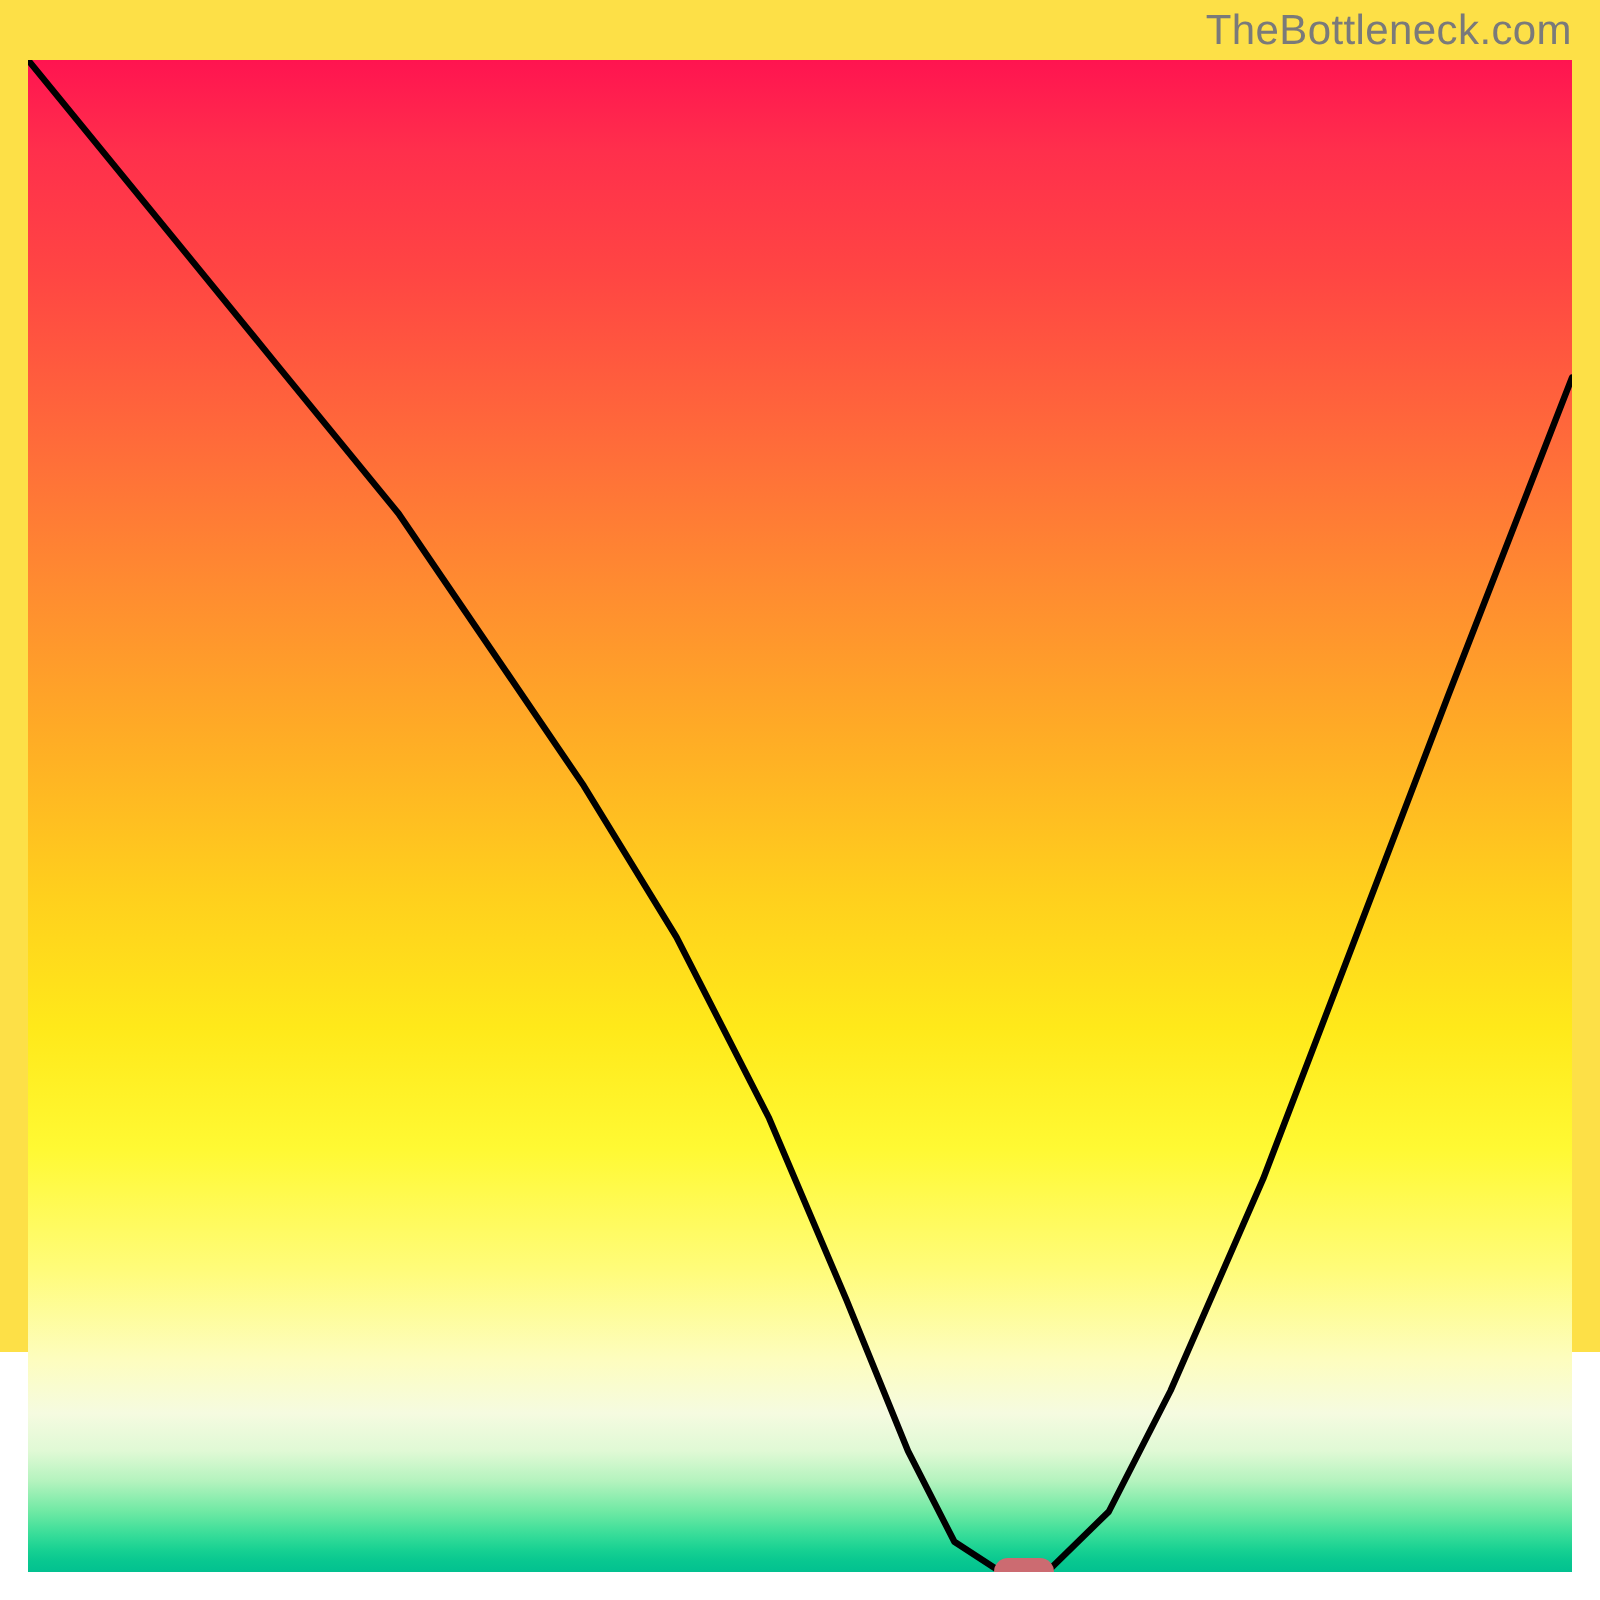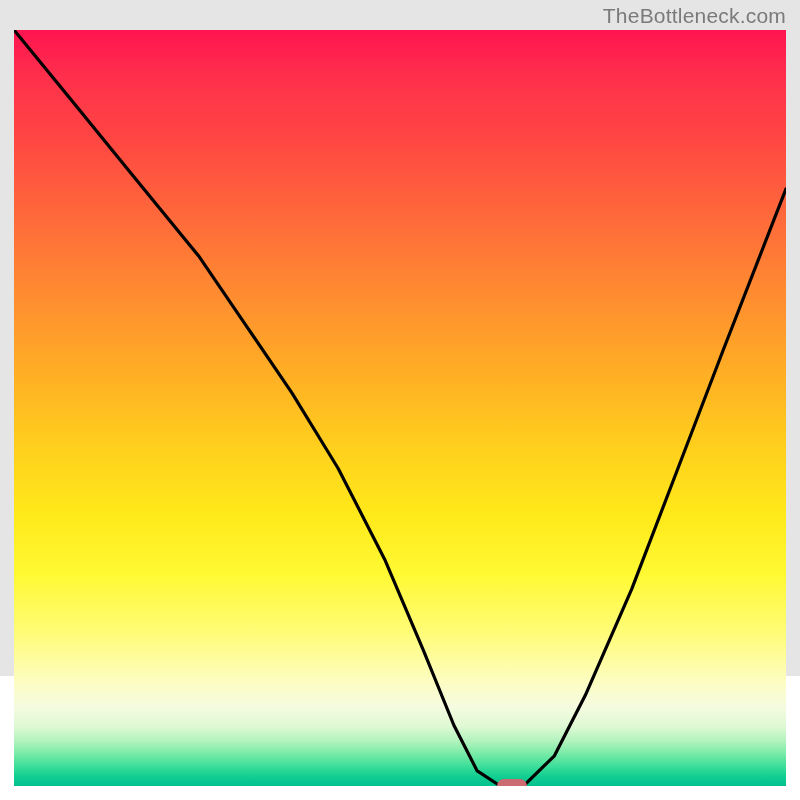--- a/index.html
+++ b/index.html
@@ -10,21 +10,21 @@
     background: #ffffff;
     overflow: hidden;
     font-family: Arial, Helvetica, sans-serif;
   }
   .frame {
     position: absolute;
     left: 0;
     top: 0;
     width: 800px;
     height: 676px;
-    background: #e5e5e5;
+    background: #fde047;
   }
   .plot-area {
     position: absolute;
     left: 14px;
     top: 30px;
     width: 772px;
     height: 756px;
     overflow: hidden;
   }
   .gradient {

